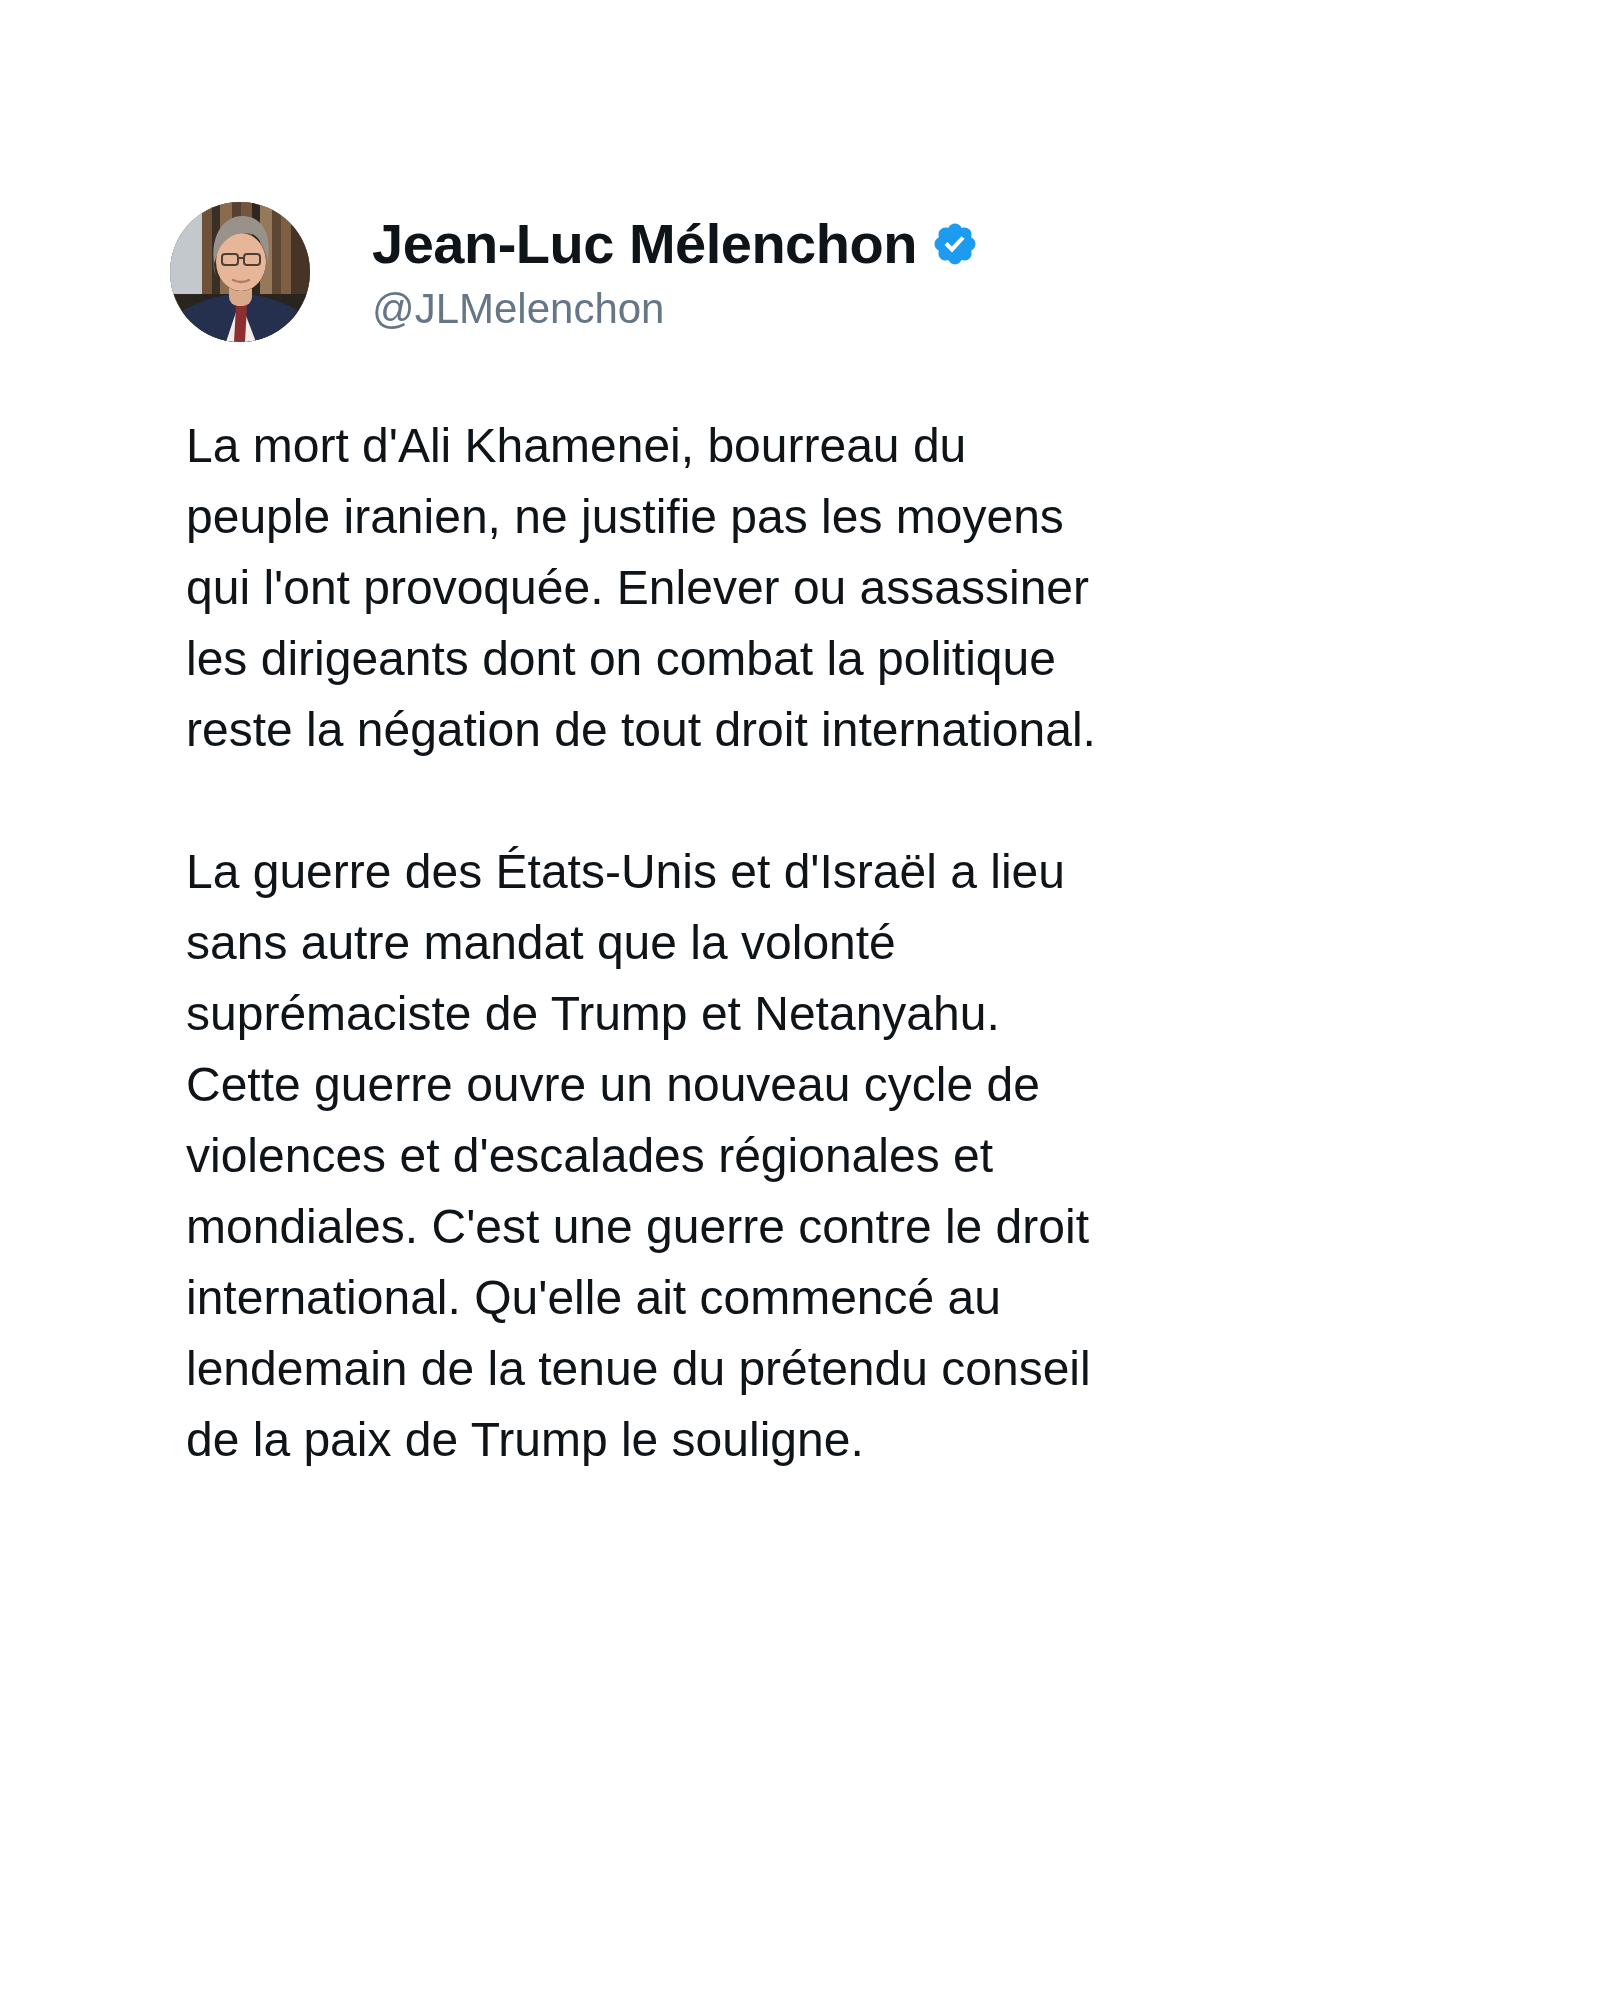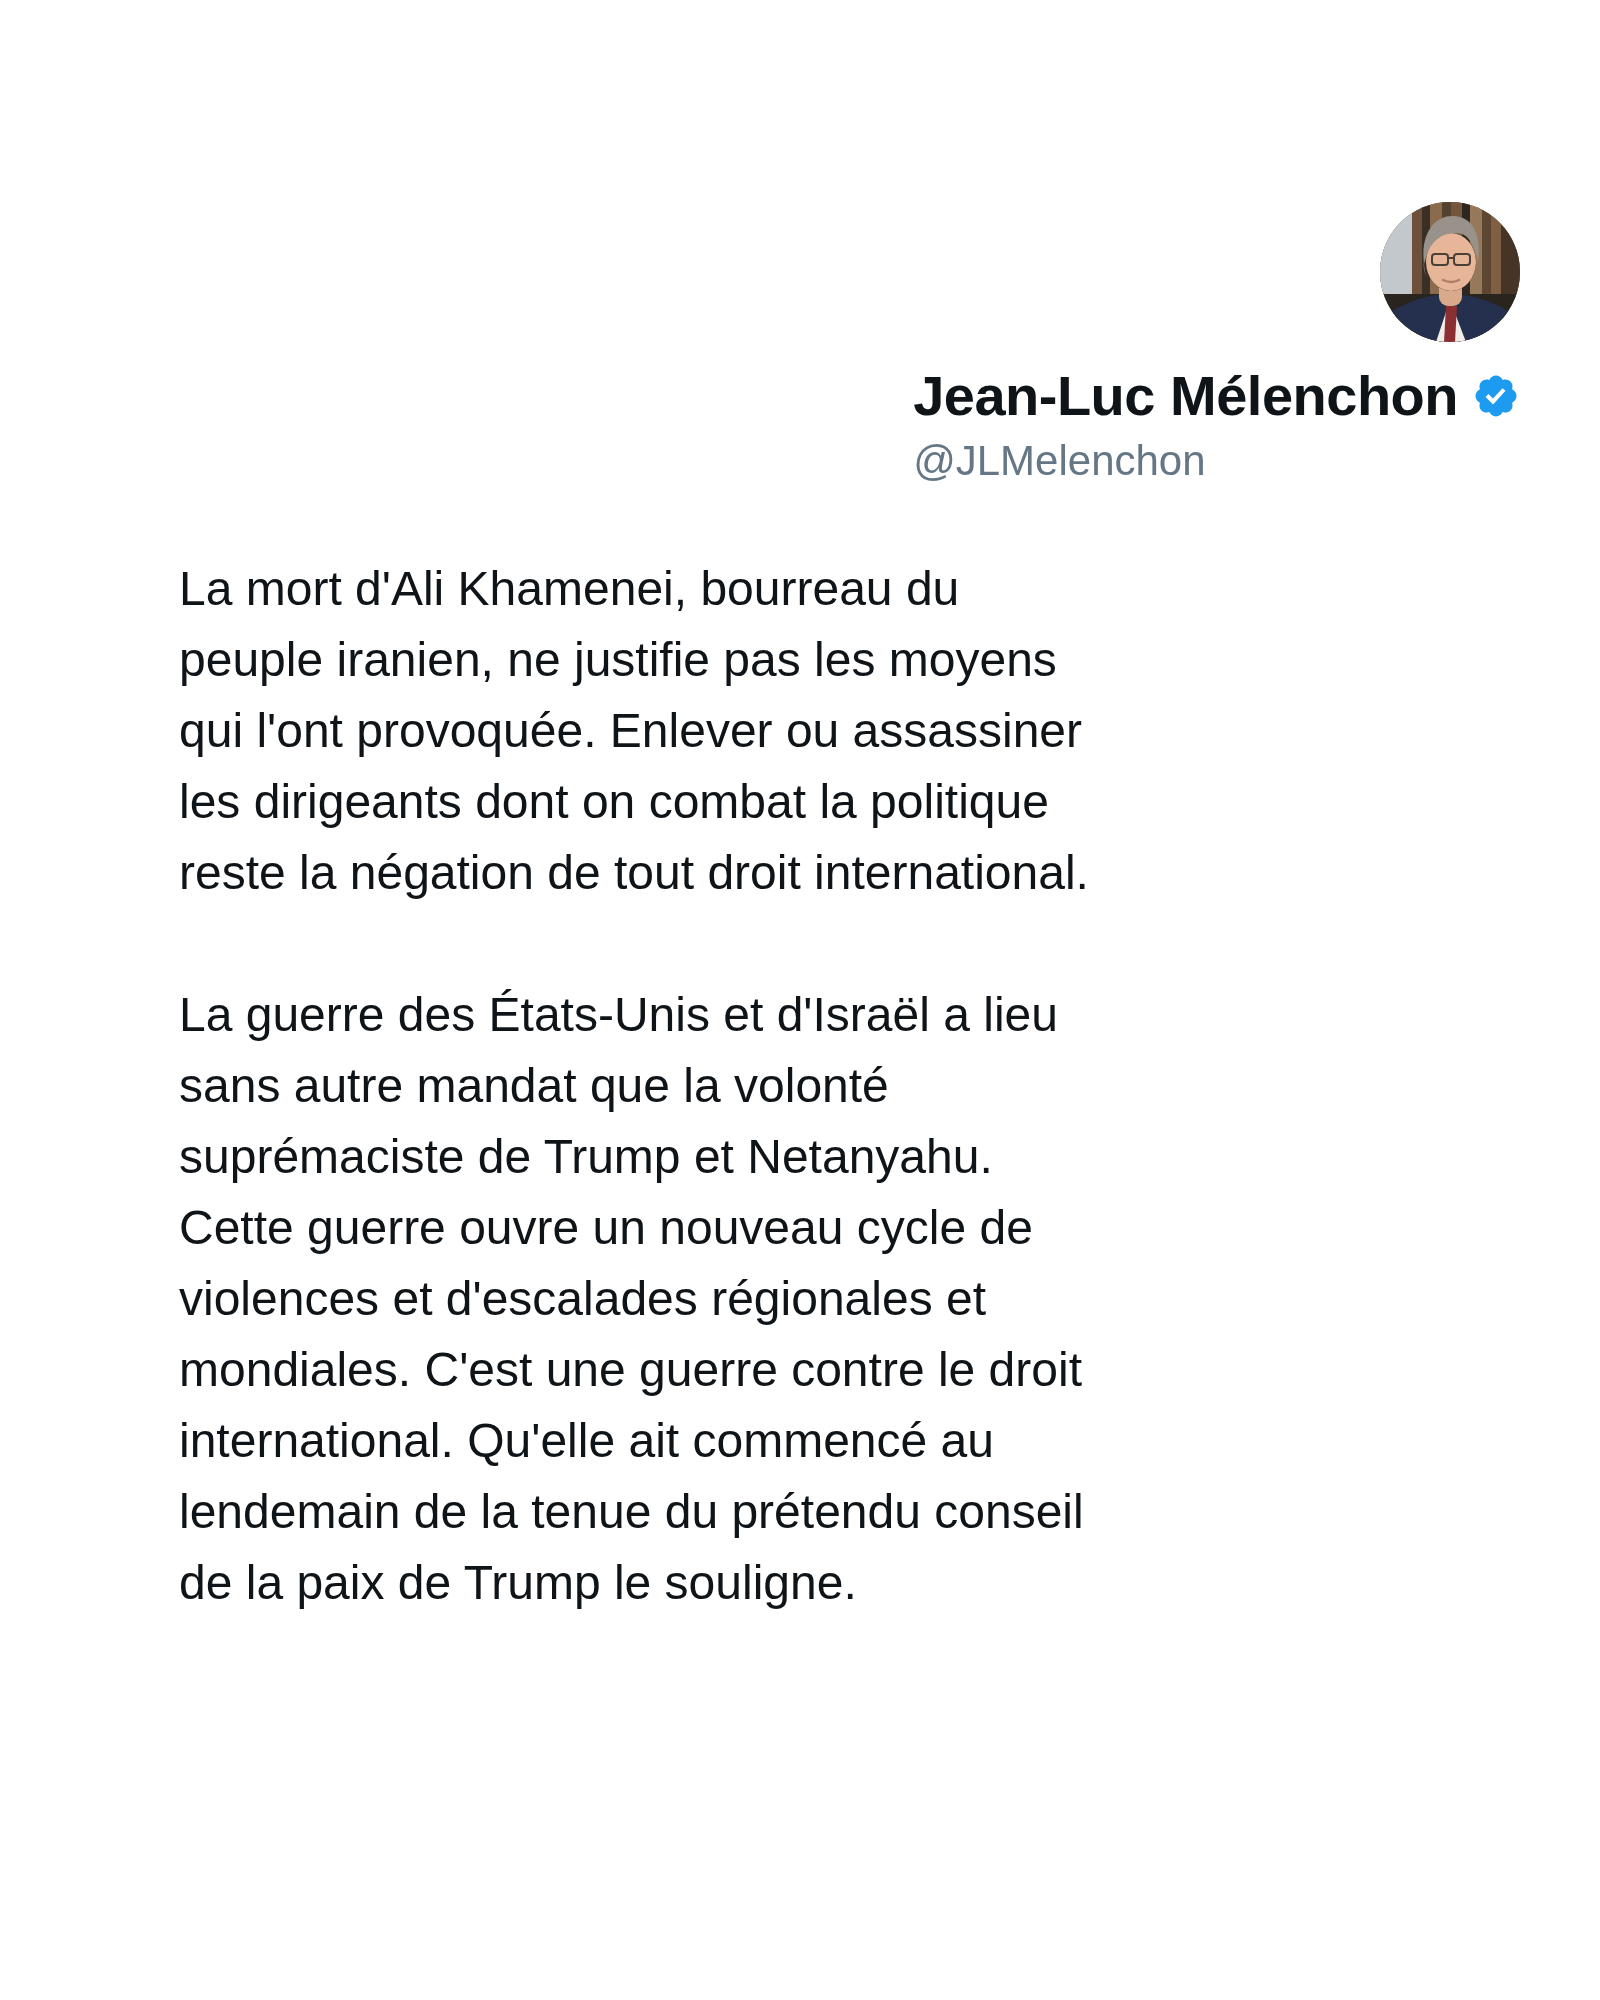--- a/index.html
+++ b/index.html
@@ -16,23 +16,22 @@
   }
   .tweet-card {
     box-sizing: border-box;
     width: 1600px;
     height: 2000px;
     padding: 202px 80px 0 170px;
     background: #ffffff;
   }
   .tweet-header {
     display: flex;
-    align-items: flex-end;
-    gap: 22px;
-    flex-direction: column;
+    align-items: center;
+    gap: 62px;
   }
   .avatar {
     flex: 0 0 auto;
     width: 140px;
     height: 140px;
     border-radius: 50%;
     overflow: hidden;
     background: #8a7360;
   }
   .avatar svg { display: block; }
@@ -65,21 +64,21 @@
     font-size: 42px;
     font-weight: 400;
     line-height: 1.1;
     color: #657786;
   }
   .tweet-body {
     margin-top: 68px;
     max-width: 1330px;
   }
   .tweet-paragraph {
-    margin: 0 0 71px 9px;
+    margin: 0 0 71px 16px;
     font-size: 48px;
     font-weight: 400;
     line-height: 71px;
     color: #0f1419;
     white-space: pre-line;
     letter-spacing: 0px;
   }
   .tweet-paragraph:last-child { margin-bottom: 0; }
 </style>
 </head>

